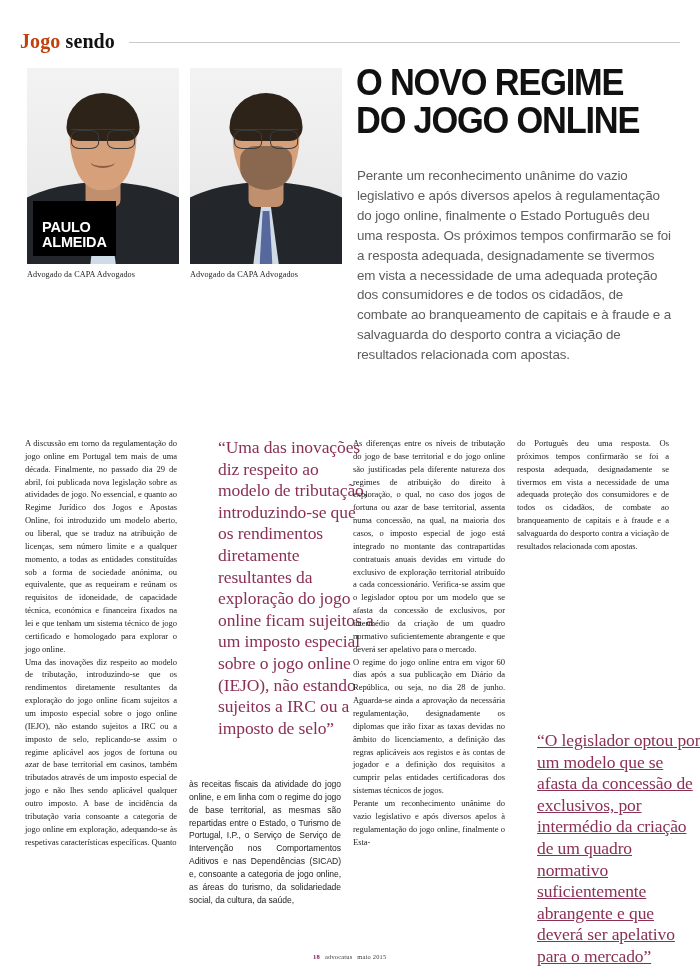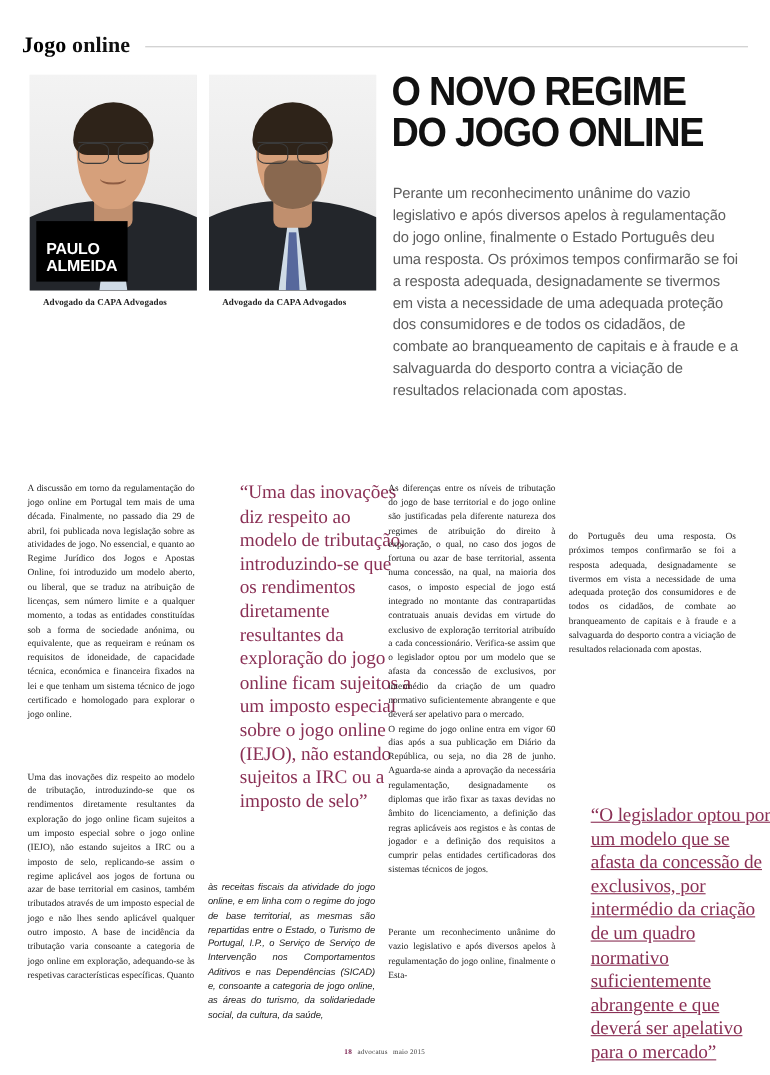--- a/index.html
+++ b/index.html
@@ -27,21 +27,21 @@
     align-items: center;
   }
   .section-title {
     font-family: "Liberation Serif", serif;
     font-size: 20px;
     font-weight: bold;
     white-space: nowrap;
     letter-spacing: 0.1px;
   }
   .section-title .kw {
-    color: #000000;
+    color: #c2410c;
   }
   .section-title .kw2 {
     color: #111111;
   }
   .section-rule {
     flex: 1;
     height: 1px;
     background: #c9c9c9;
     margin-left: 14px;
     margin-top: 2px;
@@ -179,28 +179,27 @@
     font-weight: bold;
     font-size: 14.5px;
     line-height: 1.04;
     letter-spacing: -0.2px;
     text-transform: uppercase;
   }
   .name-tag .nt-line { display: block; }
 
   .photo-credit {
     position: absolute;
-    left: 12px;
+    left: 0;
     top: 202px;
     width: 180px;
     font-family: "Liberation Serif", serif;
     font-size: 8.2px;
     color: #222;
     letter-spacing: 0.1px;
-    font-weight: bold;
   }
 
   
   .headline {
     position: absolute;
     left: 356px;
     top: 64px;
     width: 330px;
     font-family: "Liberation Sans", sans-serif;
     font-weight: bold;
@@ -240,21 +239,21 @@
     font-family: Liberation Serif, serif;
     font-size: 8.55px;
     line-height: 1.505;
     text-align: justify;
     color: #232323;
     letter-spacing: -0.05px;
     -webkit-hyphens: none;
     hyphens: none;
   }
   .col p + p { margin-top: 0; }
-  .col p:last-child { text-align: justify; margin-top: 44px; }
+  .col p:last-child { text-align: justify; }
 
   
   .pullquote {
     position: absolute;
     font-family: "Liberation Serif", serif;
     color: #8A3055;
     font-size: 17.5px;
     line-height: 1.235;
     letter-spacing: -0.1px;
   }
@@ -268,23 +267,22 @@
     left: 537px;
     top: 730px;
     width: 165px;
     text-decoration: underline;
   }
 
   
   .col-2-lower {
     position: absolute;
     left: 189px;
-    top: 800px;
+    top: 778px;
     width: 152px;
-    font-style: italic;
   }
   .col-2-lower p {
     margin: 0;
     font-family: "Liberation Sans", sans-serif;
     font-size: 8.55px;
     line-height: 1.505;
     text-align: justify;
     color: #232323;
     letter-spacing: -0.05px;
   }
@@ -308,21 +306,21 @@
     font-size: 6.6px;
   }
   .footer .brand { font-weight: normal; }
   .footer .issue { }
 </style>
 </head>
 <body>
 
 <div class="section-header">
   <div class="section-title">
-    <span class="kw">Jogo</span><span>&nbsp;</span><span class="kw2">online</span>
+    <span class="kw">Jogo</span><span>&nbsp;</span><span class="kw2">sendo</span>
   </div>
   <div class="section-rule"></div>
 </div>
 
 <div class="photo-block photo-1">
   <div class="photo-frame">
     <div class="ph-bg"></div>
     <div class="ph-body"></div>
     <div class="ph-shirt"></div>
     <div class="ph-neck"></div>

